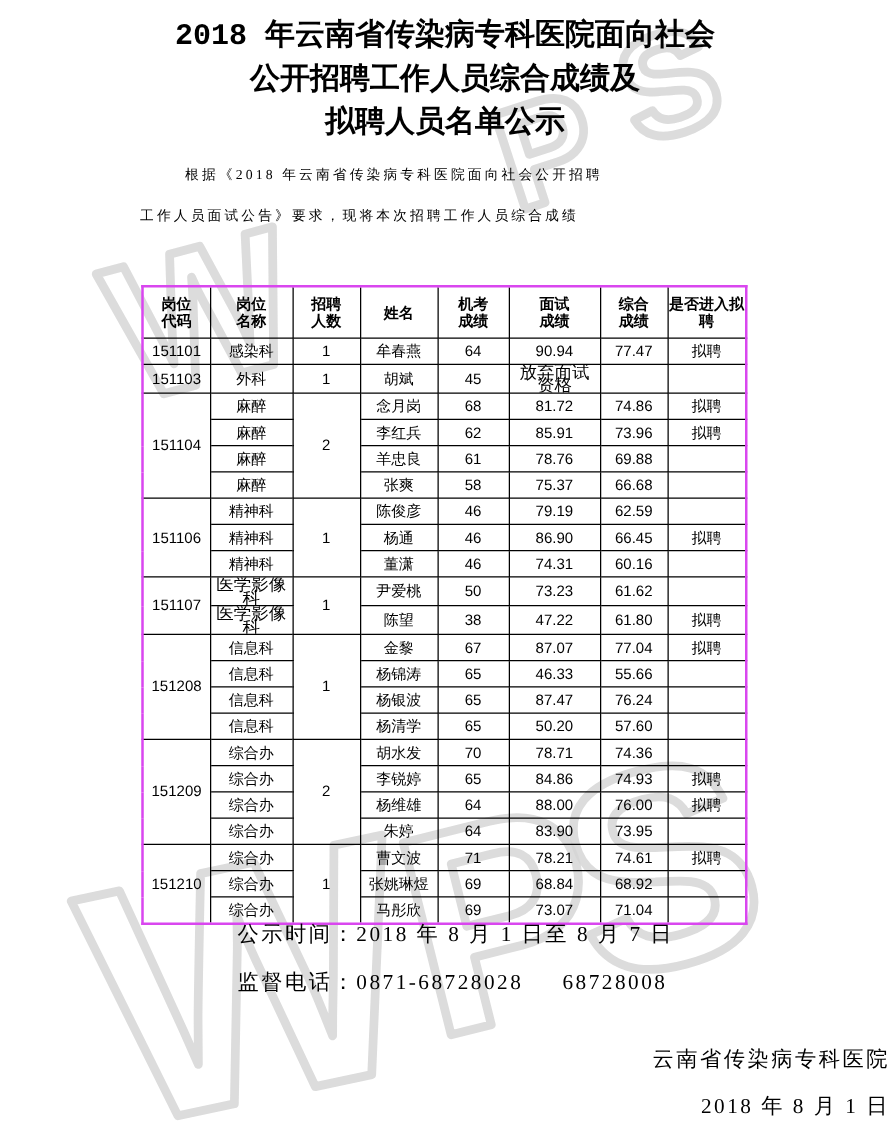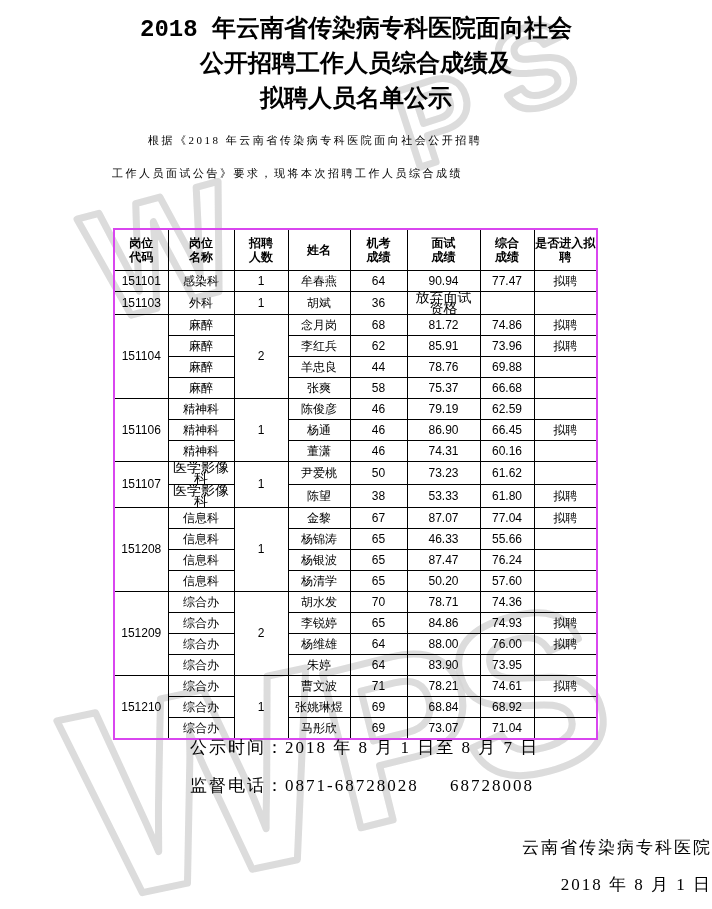--- a/index.html
+++ b/index.html
@@ -103,21 +103,21 @@
             <td>64</td>
             <td>90.94</td>
             <td>77.47</td>
             <td>拟聘</td>
           </tr>
           <tr>
             <td rowspan="1">151103</td>
             <td>外科</td>
             <td rowspan="1">1</td>
             <td>胡斌</td>
-            <td>36</td>
+            <td>45</td>
             <td class="small">放弃面试
 资格</td>
             <td></td>
             <td></td>
           </tr>
           <tr>
             <td rowspan="4">151104</td>
             <td>麻醉</td>
             <td rowspan="4">2</td>
             <td>念月岗</td>
@@ -130,21 +130,21 @@
             <td>麻醉</td>
             <td>李红兵</td>
             <td>62</td>
             <td>85.91</td>
             <td>73.96</td>
             <td>拟聘</td>
           </tr>
           <tr>
             <td>麻醉</td>
             <td>羊忠良</td>
-            <td>44</td>
+            <td>61</td>
             <td>78.76</td>
             <td>69.88</td>
             <td></td>
           </tr>
           <tr>
             <td>麻醉</td>
             <td>张爽</td>
             <td>58</td>
             <td>75.37</td>
             <td>66.68</td>
@@ -183,21 +183,21 @@
             <td>尹爱桃</td>
             <td>50</td>
             <td>73.23</td>
             <td>61.62</td>
             <td></td>
           </tr>
           <tr>
             <td class="small">医学影像科</td>
             <td>陈望</td>
             <td>38</td>
-            <td>53.33</td>
+            <td>47.22</td>
             <td>61.80</td>
             <td>拟聘</td>
           </tr>
           <tr>
             <td rowspan="4">151208</td>
             <td>信息科</td>
             <td rowspan="4">1</td>
             <td>金黎</td>
             <td>67</td>
             <td>87.07</td>

